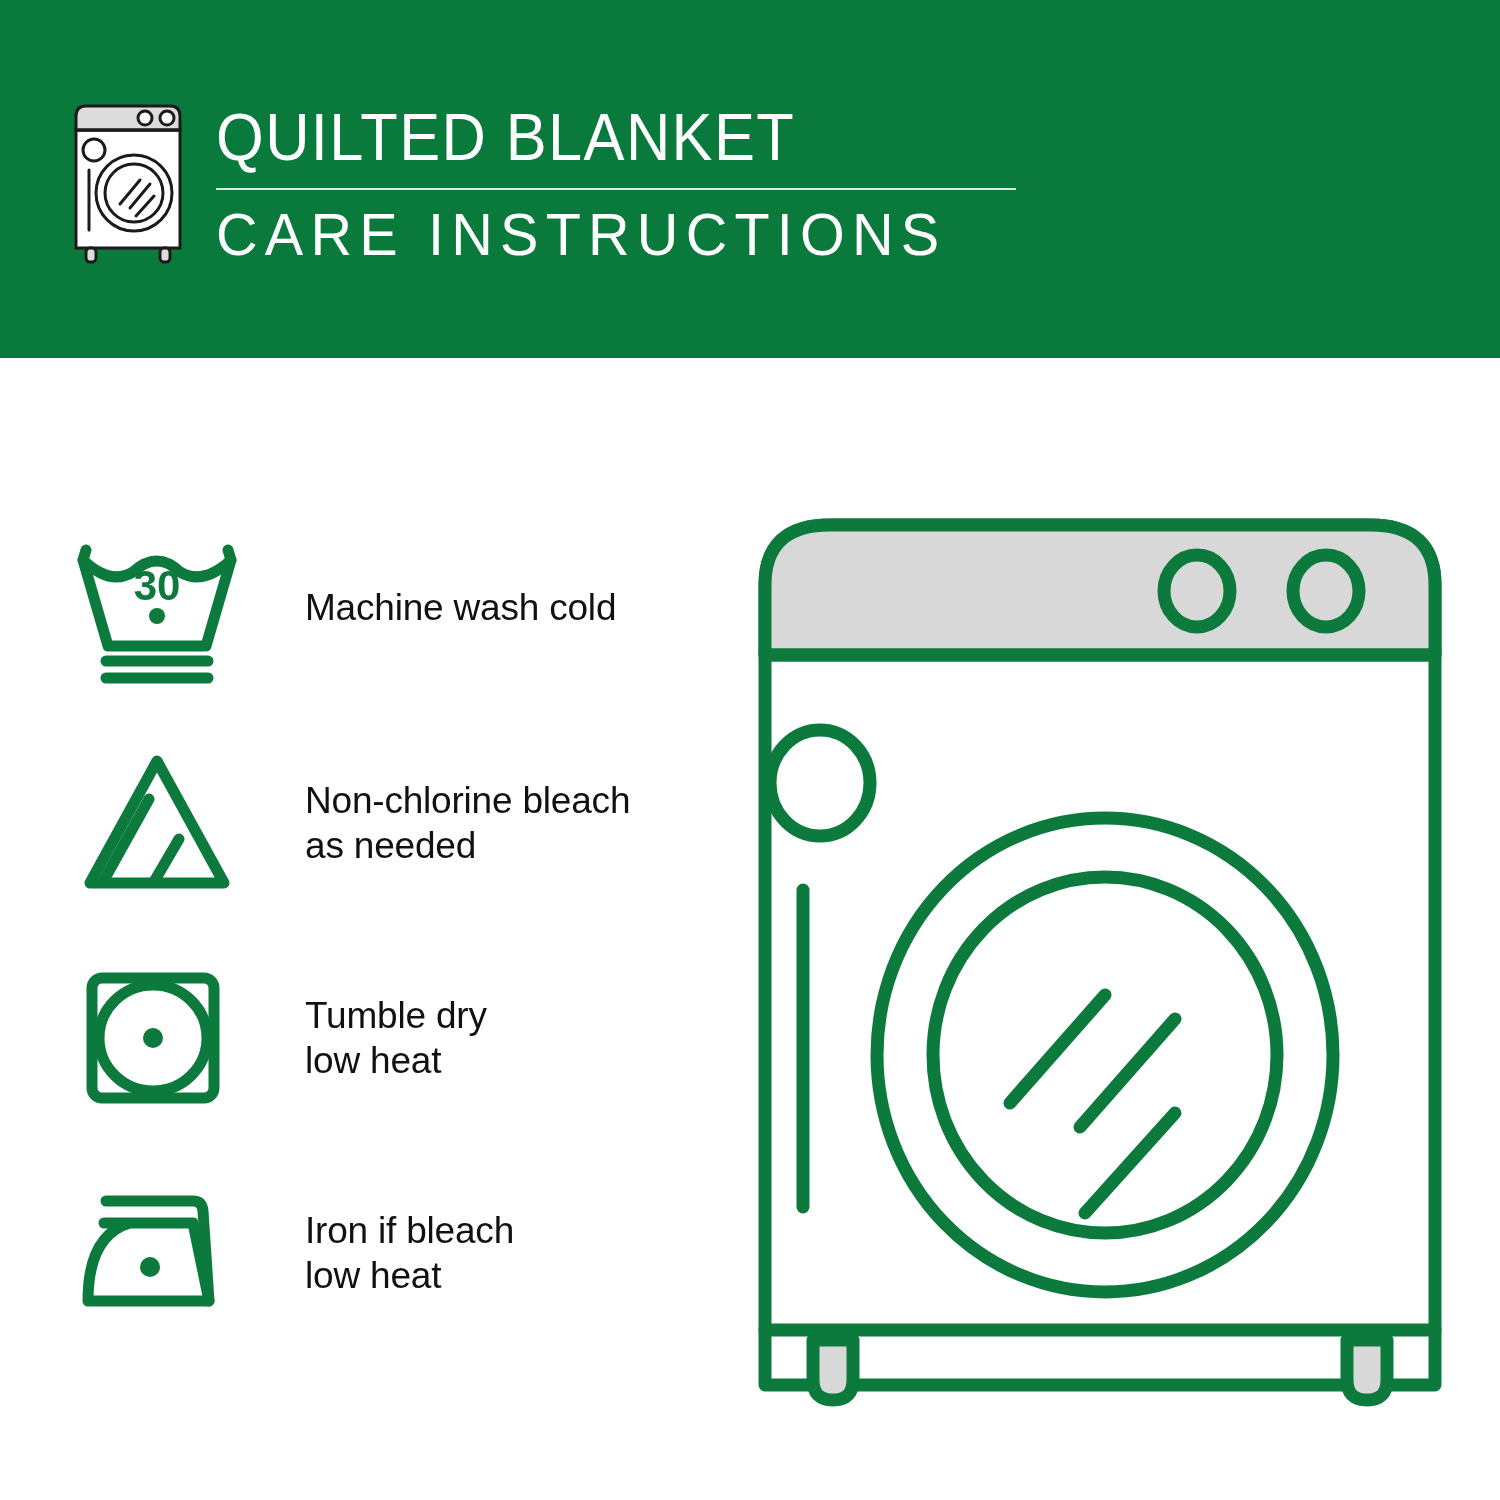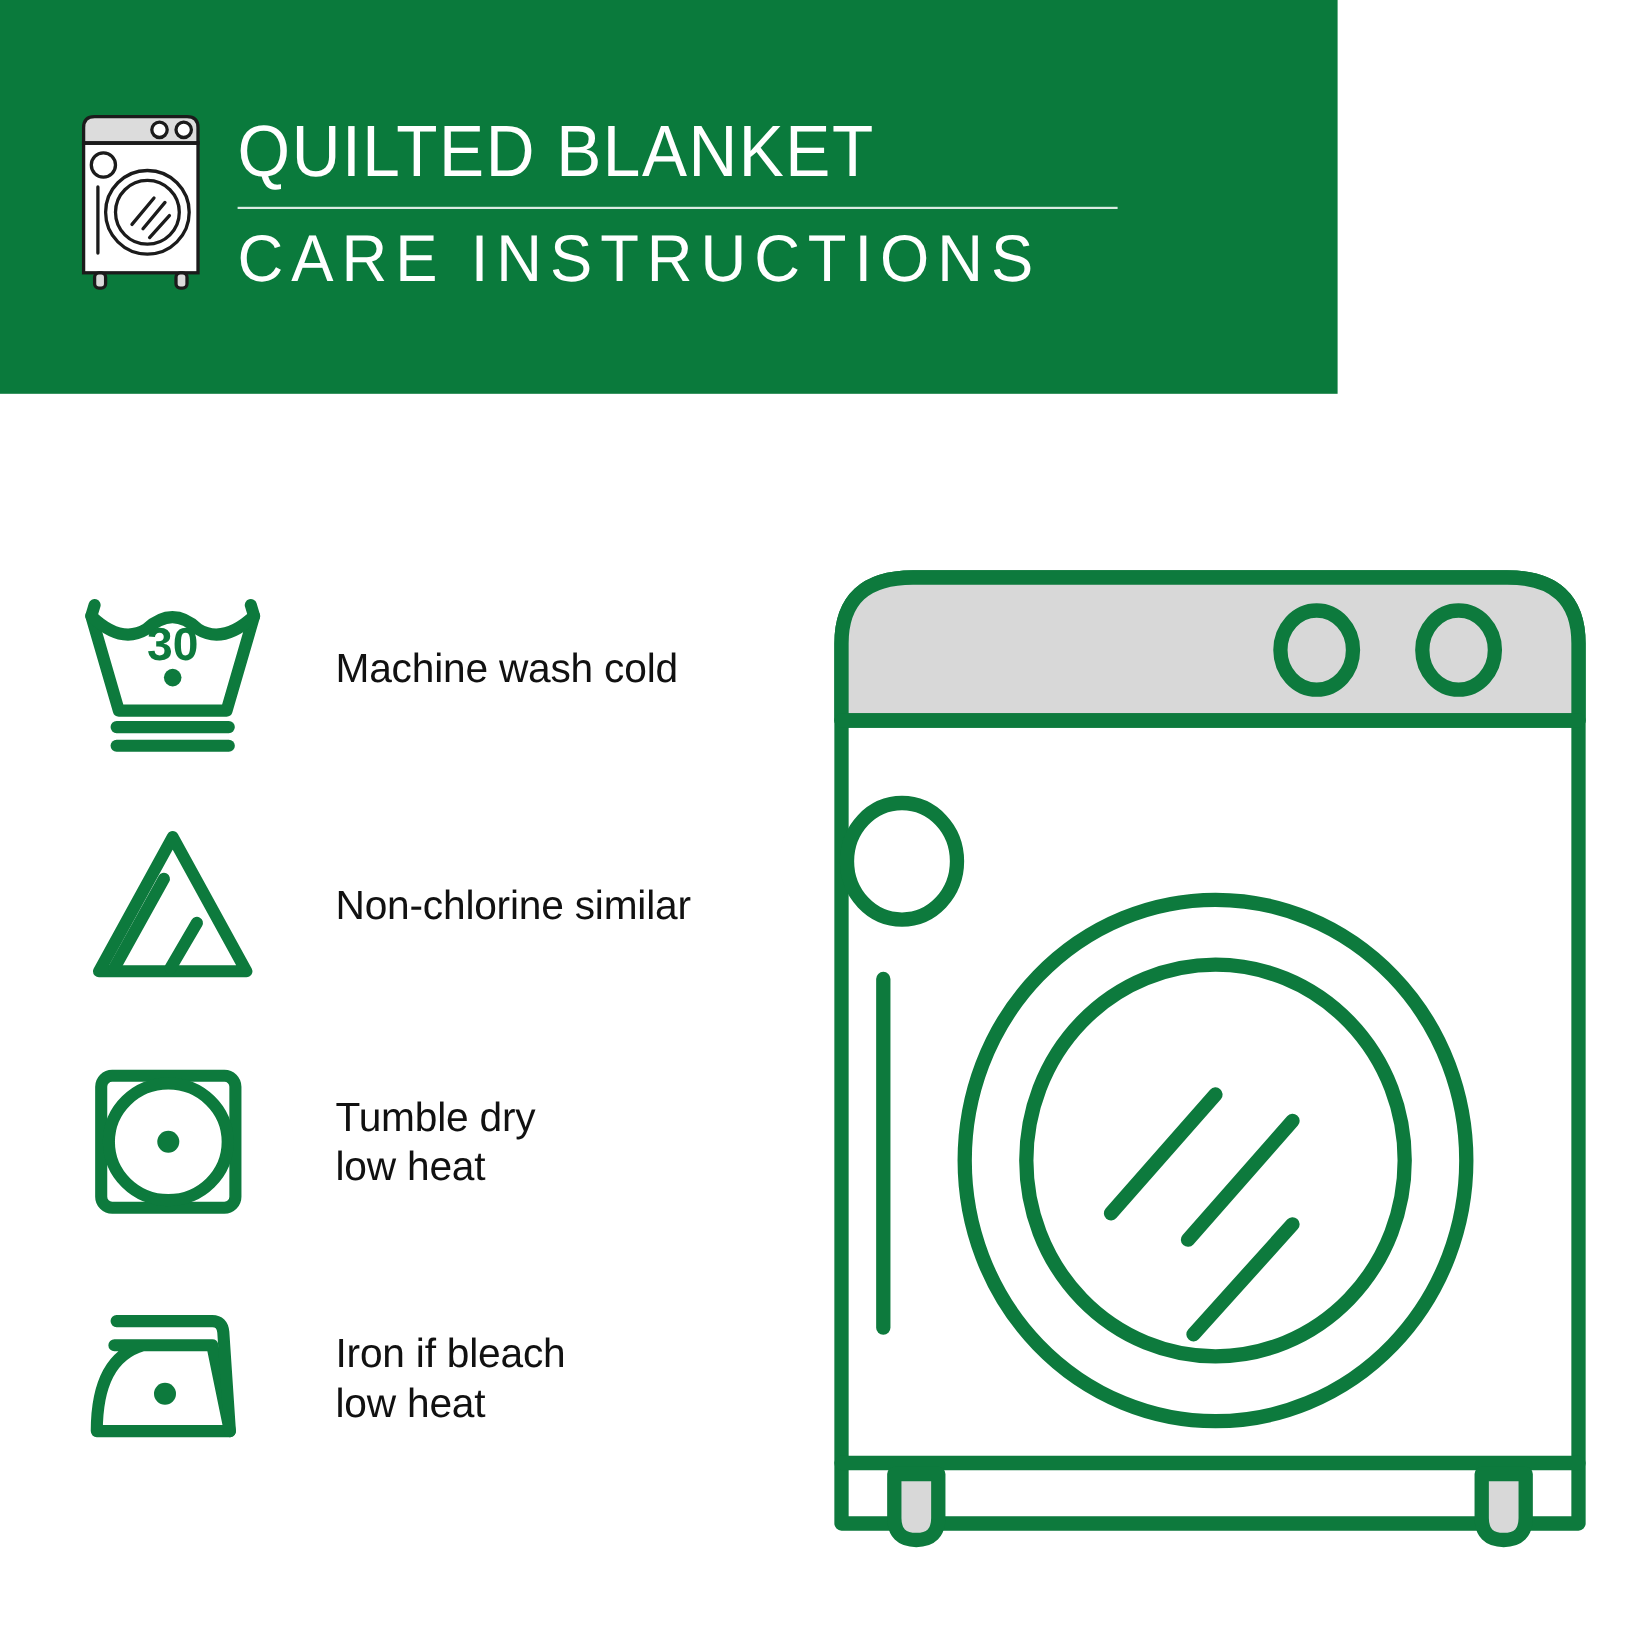--- a/index.html
+++ b/index.html
@@ -13,21 +13,21 @@
     font-family: "Liberation Sans", sans-serif;
     overflow: hidden;
     position: relative;
   }
 
   
   .header {
     position: absolute;
     left: 0;
     top: 0;
-    width: 1216px;
+    width: 1500px;
     height: 358px;
     background: #0a7a3c;
     overflow: hidden;
   }
   .header-inner {
     position: absolute;
     left: 62px;
     top: 96px;
     display: flex;
     align-items: flex-start;
@@ -175,21 +175,22 @@
     <div class="care-symbol">
       <svg viewBox="0 0 175 160" width="175" height="160">
         <g fill="none" stroke="#0d7a3d" stroke-width="11" stroke-linecap="round" stroke-linejoin="round">
           <path d="M87 18 L154 140 L20 140 Z"></path>
           <line x1="79" y1="56" x2="34" y2="137"></line>
           <line x1="109" y1="96" x2="85" y2="137"></line>
         </g>
       </svg>
     </div>
     <div class="care-text">
-      <div>Non-chlorine similar</div>
+      <div>Non-chlorine bleach</div>
+      <div>as needed</div>
     </div>
   </div>
 
   <div class="care-row">
     <div class="care-symbol">
       <svg viewBox="0 0 175 160" width="175" height="160">
         <g fill="none" stroke="#0d7a3d" stroke-width="11" stroke-linejoin="round">
           <rect x="22" y="20" width="122" height="120" rx="10"></rect>
           <ellipse cx="83" cy="80" rx="54" ry="53"></ellipse>
         </g>

